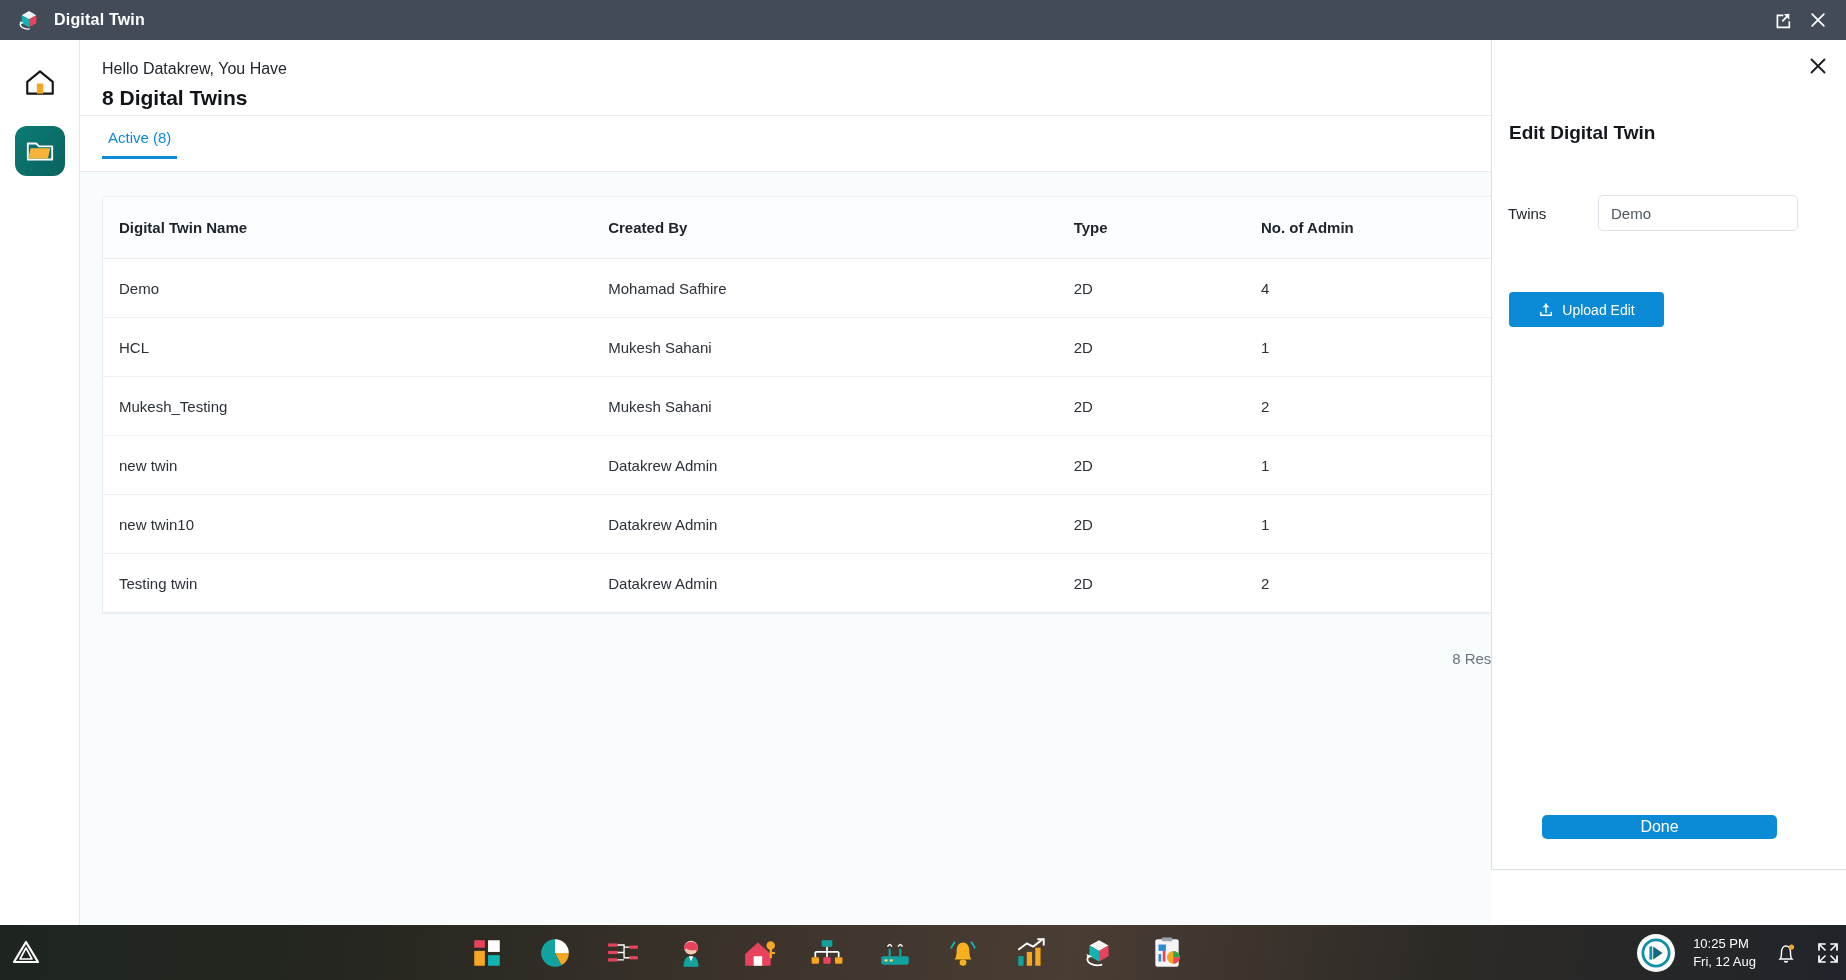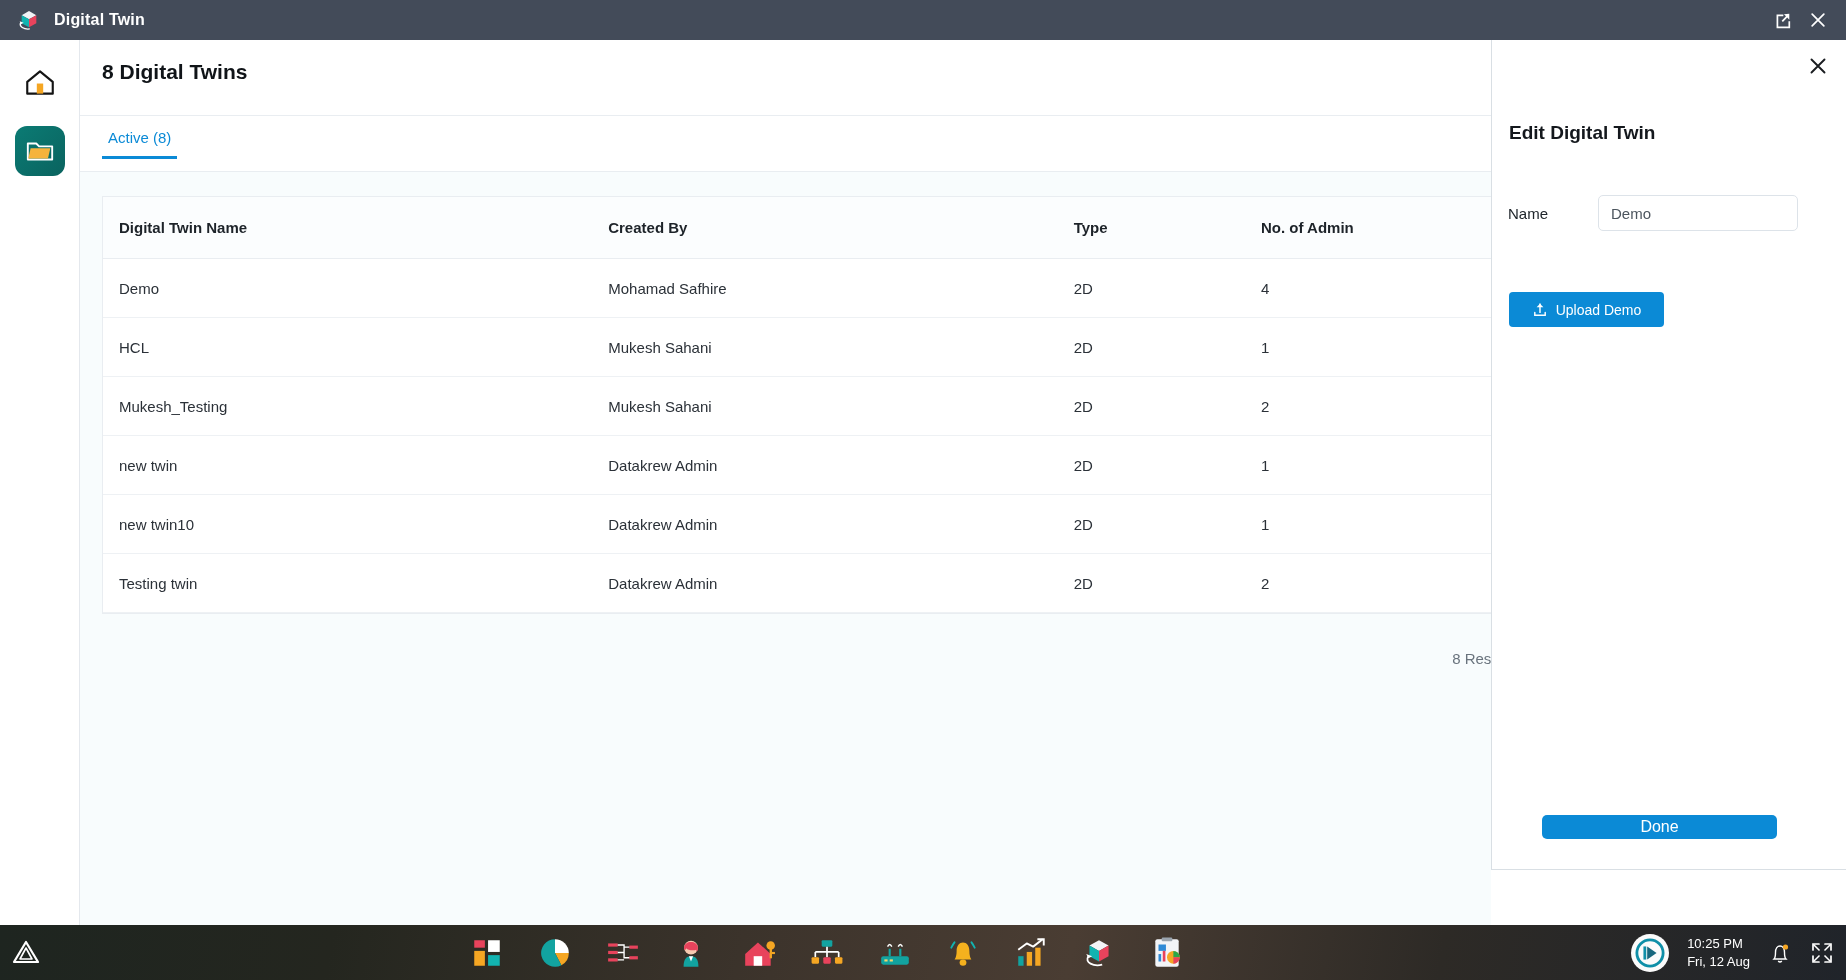--- a/index.html
+++ b/index.html
@@ -141,21 +141,21 @@
   .tb-warn { position: absolute; left: 10px; top: 11px; width: 32px; height: 32px; cursor: pointer; }
   .tb-center {
     position: absolute; left: 470px; top: 0; height: 55px;
     display: flex; align-items: center; gap: 34px;
   }
   .tb-icon { width: 34px; height: 34px; position: relative; cursor: pointer; display: block; }
   .tb-icon.active::after {
     content: ""; position: absolute; left: -10px; right: -10px; bottom: -10px;
     height: 3px; background: #3ec6f0; border-radius: 2px;
   }
-  .tray { position: absolute; right: 12px; top: 0; height: 55px; display: flex; align-items: center; gap: 18px; }
+  .tray { position: absolute; right: 6px; top: 0; height: 55px; display: flex; align-items: center; gap: 18px; }
   .tray-logo { width: 38px; height: 38px; border-radius: 50%; background: #fbfbfb;
                display: flex; align-items: center; justify-content: center; cursor: pointer; }
   .clock { color: #ffffff; font-size: 13px; line-height: 1.35; text-align: left; cursor: default; }
   .tray-ico { width: 24px; height: 24px; cursor: pointer; position: relative; }
 </style>
 </head>
 <body>
 
 <div id="app">
 
@@ -193,20 +193,21 @@
       <svg width="30" height="30" viewBox="0 0 32 32">
         <path d="M3 8 H12 L15 11 H29 V25 H3 Z" fill="none" stroke="#ffffff" stroke-width="2" stroke-linejoin="round"></path>
         <path d="M6 13 H27 L24.5 24 H3.5 Z" fill="#f5b33c"></path>
       </svg>
     </div>
   </div>
 
   <div class="content">
 
     <div class="page-head">
+      <div class="greet">Hello Datakrew, You Have</div>
       <div class="page-title">8 Digital Twins</div>
     </div>
 
     <div class="tabs-bar">
       <div class="tab">Active (8)</div>
     </div>
 
     <div class="table-wrap">
       <table class="twins">
         <thead>
@@ -337,31 +338,31 @@
   <div class="drawer">
     <div class="drawer-card">
       <div class="drawer-close">
         <svg width="20" height="20" viewBox="0 0 20 20">
           <path d="M3.5 3.5 L16.5 16.5 M16.5 3.5 L3.5 16.5" stroke="#1a1d21" stroke-width="1.9" stroke-linecap="round"></path>
         </svg>
       </div>
       <div class="drawer-title">Edit Digital Twin</div>
 
       <div class="field-row">
-        <span class="field-label">Name</span>
+        <span class="field-label">Twins</span>
         <input class="field-input" type="text" value="Demo" style="">
       </div>
 
       <button class="upload-btn">
         <svg width="16" height="16" viewBox="0 0 20 20">
           <path d="M10 2.5 L10 13" stroke="#ffffff" stroke-width="1.8" stroke-linecap="round"></path>
           <path d="M10 2.2 L5.8 6.6 L14.2 6.6 Z" fill="#ffffff"></path>
           <path d="M3.5 13 V16.5 H16.5 V13" stroke="#ffffff" stroke-width="1.8" fill="none" stroke-linecap="round"></path>
         </svg>
-        <span>Upload Demo</span>
+        <span>Upload Edit</span>
       </button>
 
       <button class="done-btn">Done</button>
     </div>
   </div>
 
   <div class="taskbar">
     <svg class="tb-warn" viewBox="0 0 32 32">
       <path d="M16 6 L28 26 H4 Z" fill="none" stroke="#ffffff" stroke-width="2.2" stroke-linejoin="round"></path>
       <path d="M16 12 L22 23 H10 Z" fill="none" stroke="#ffffff" stroke-width="1.6" stroke-linejoin="round"></path>

